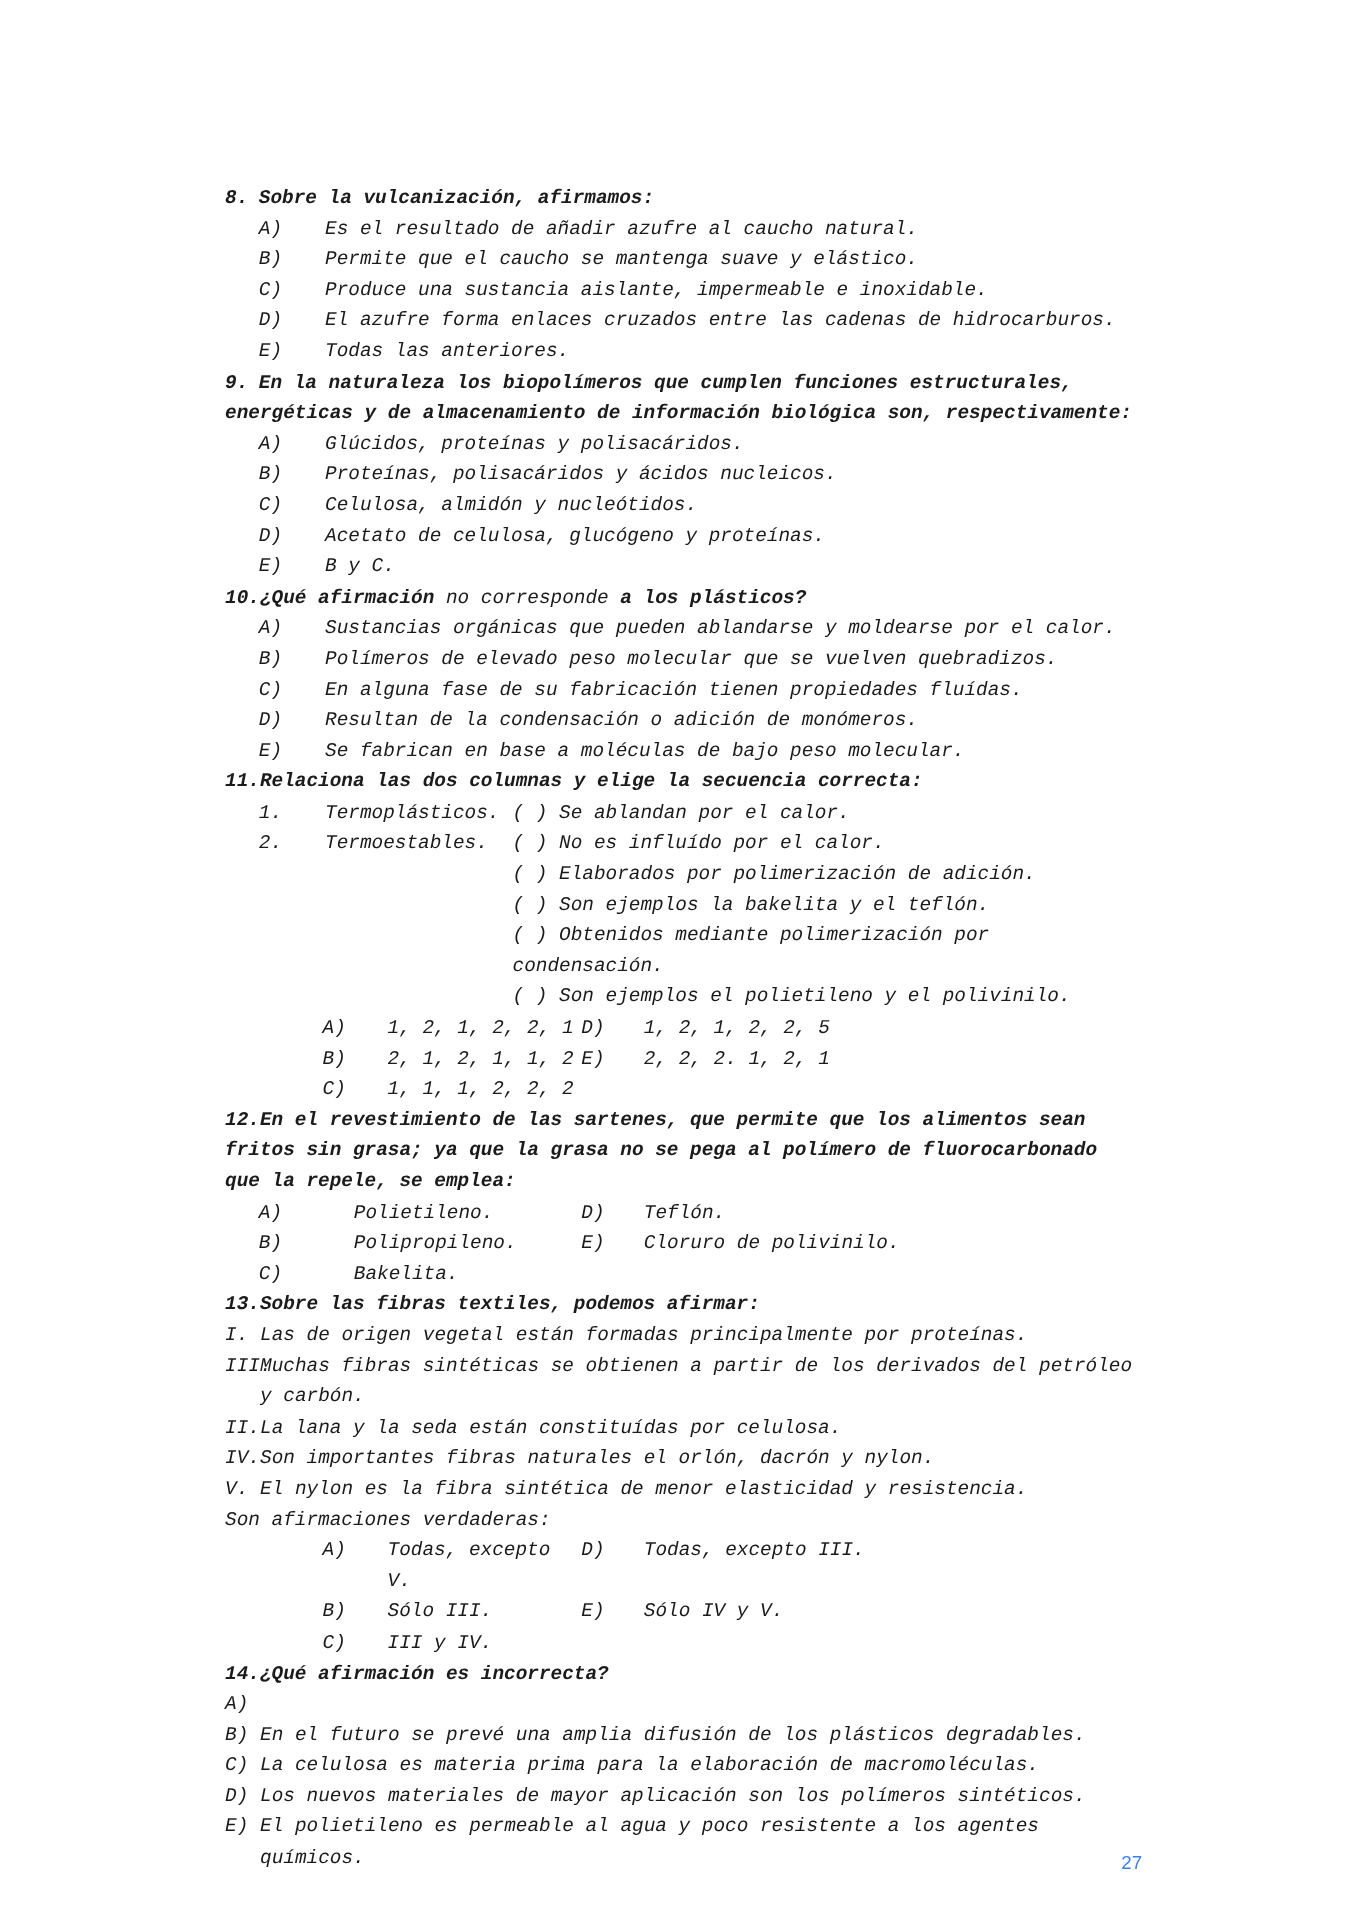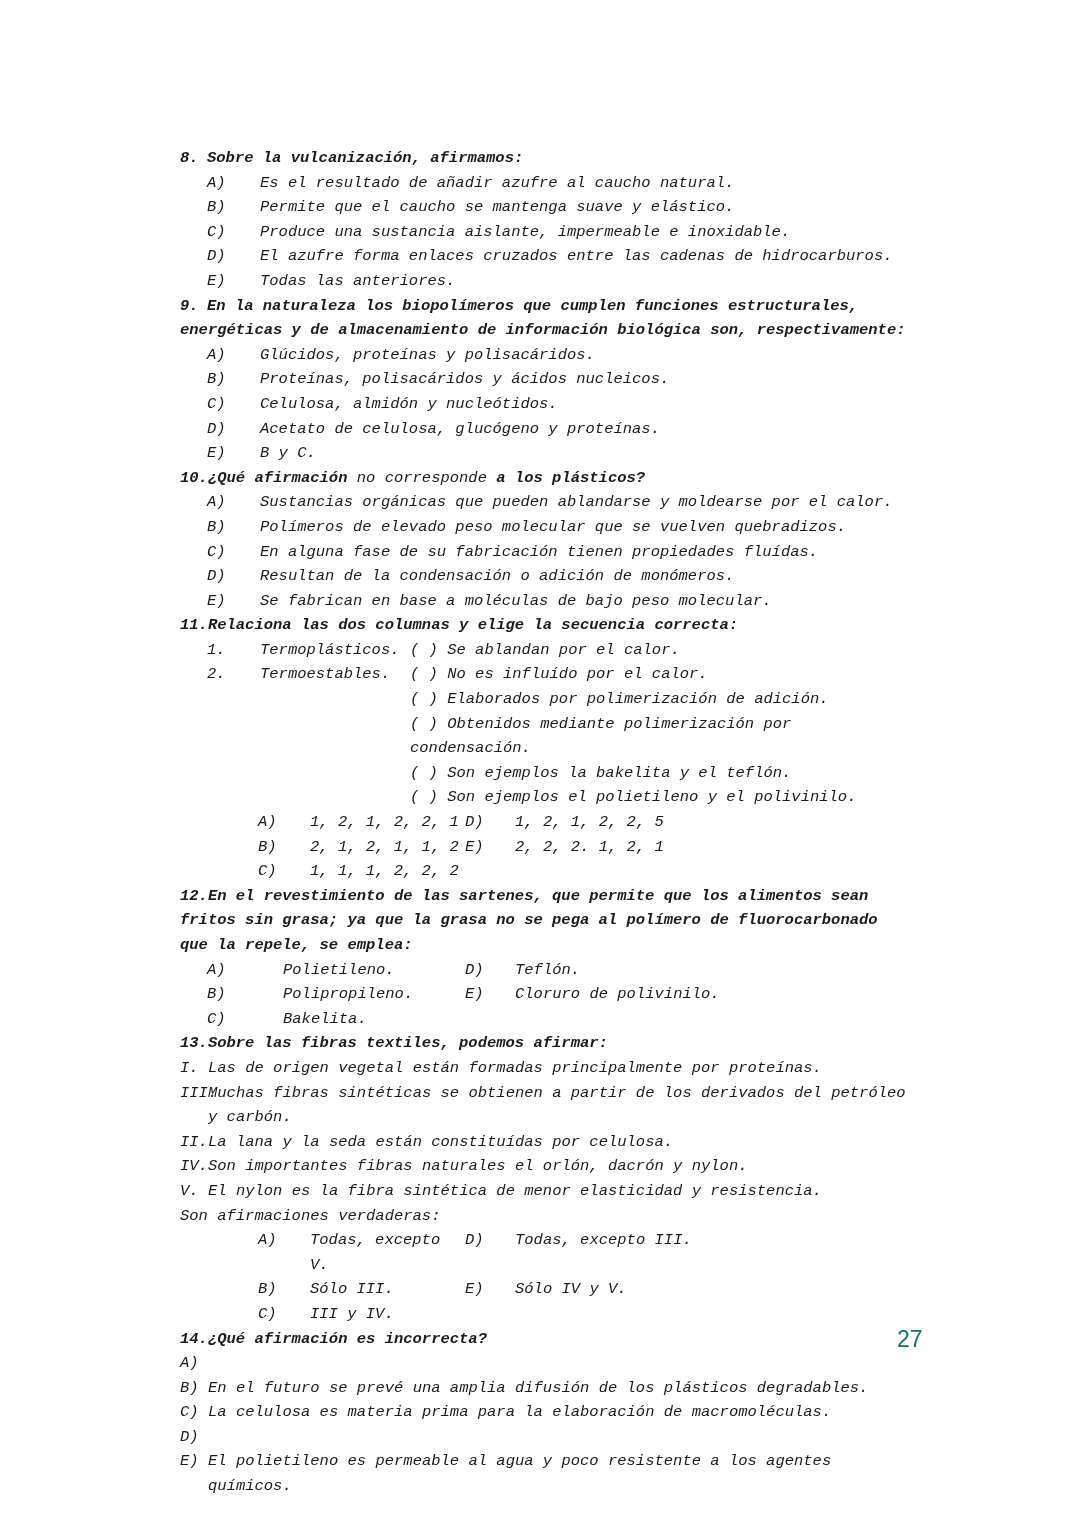--- a/index.html
+++ b/index.html
@@ -30,24 +30,24 @@
   .t-wide { flex: none; width: 182px; }
   .match-label { flex: none; width: 150px; }
   .match-indent { padding-left: 230px; }
   .ans { padding-left: 78px; display: flex; }
   .al { flex: none; width: 52px; }
   .av { flex: none; width: 155px; }
   .al2 { flex: none; width: 50px; }
   .sn { flex: none; width: 28px; }
   .page-number {
     position: absolute;
-    left: 897px; top: 1326px;
+    left: 897px; top: 1482px;
     font-style: normal;
-    font-size: 23px;
-    color: #0f766e;
+    font-size: 15px;
+    color: #3b82f6;
   }
 </style>
 </head>
 <body>
 
 <div class="page">
 
   <section>
     <div class="q-header"><span class="q-num">8.</span><span>Sobre la vulcanización, afirmamos:</span></div>
     <div class="row ind1">
@@ -129,24 +129,24 @@
       </div>
     <div class="row ind1">
         <span class="letter">2.</span>
         <span class="match-label">Termoestables.</span>
         <span>(  ) No es influído por el calor.</span>
       </div>
     <div class="row match-indent">
         <span>(  ) Elaborados por polimerización de adición.</span>
       </div>
     <div class="row match-indent">
+        <span>(  ) Son ejemplos la bakelita y el teflón.</span>
+      </div>
+    <div class="row match-indent">
         <span>(  )  Obtenidos mediante polimerización por condensación.</span>
-      </div>
-    <div class="row match-indent">
-        <span>(  ) Son ejemplos la bakelita y el teflón.</span>
       </div>
     <div class="row match-indent">
         <span>(  ) Son ejemplos el polietileno y el polivinilo.</span>
       </div>
     <div class="ans">
         <span class="al">A)</span>
         <span class="av">1, 2, 1, 2, 2, 1</span>
         <span class="al2">D)</span>
         <span>1, 2, 1, 2, 2, 5</span>
       </div>
@@ -237,20 +237,21 @@
     <div class="row">
         <span class="sn">B)</span>
         <span>En el futuro se prevé una amplia difusión de los plásticos degradables.</span>
       </div>
     <div class="row">
         <span class="sn">C)</span>
         <span>La celulosa es materia prima para la elaboración de macromoléculas.</span>
       </div>
     <div class="row">
         <span class="sn">D)</span>
+        <span>Los nuevos materiales de mayor aplicación son los polímeros sintéticos.</span>
       </div>
     <div class="row">
         <span class="sn">E)</span>
         <span>El polietileno es permeable al agua y poco resistente a los agentes químicos.</span>
       </div>
   </section>
 
 </div>
 
 <div class="page-number">27</div>

